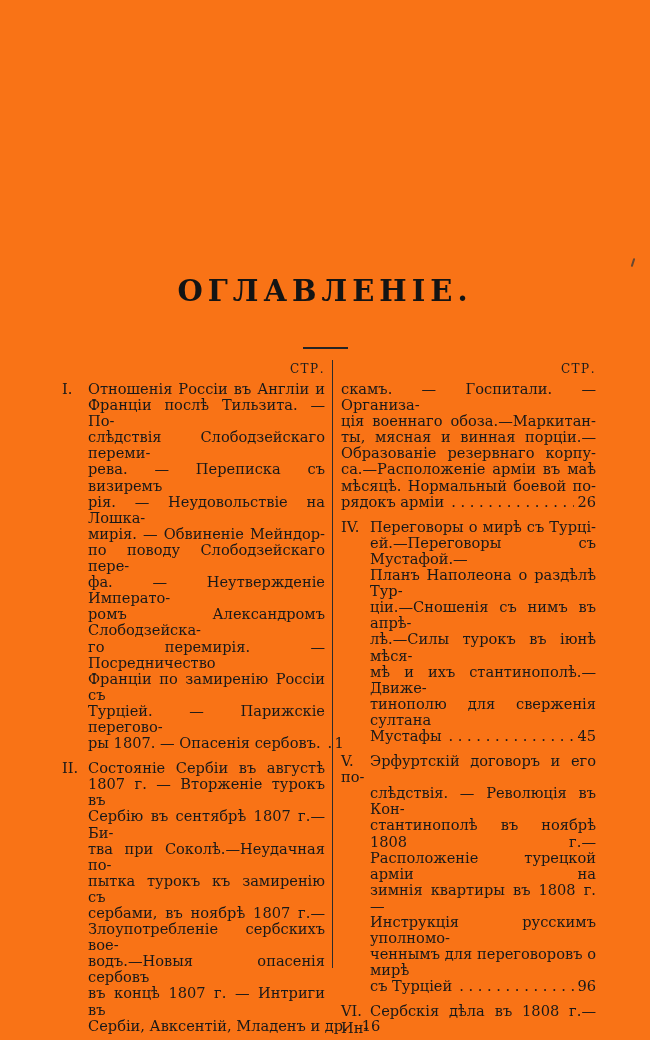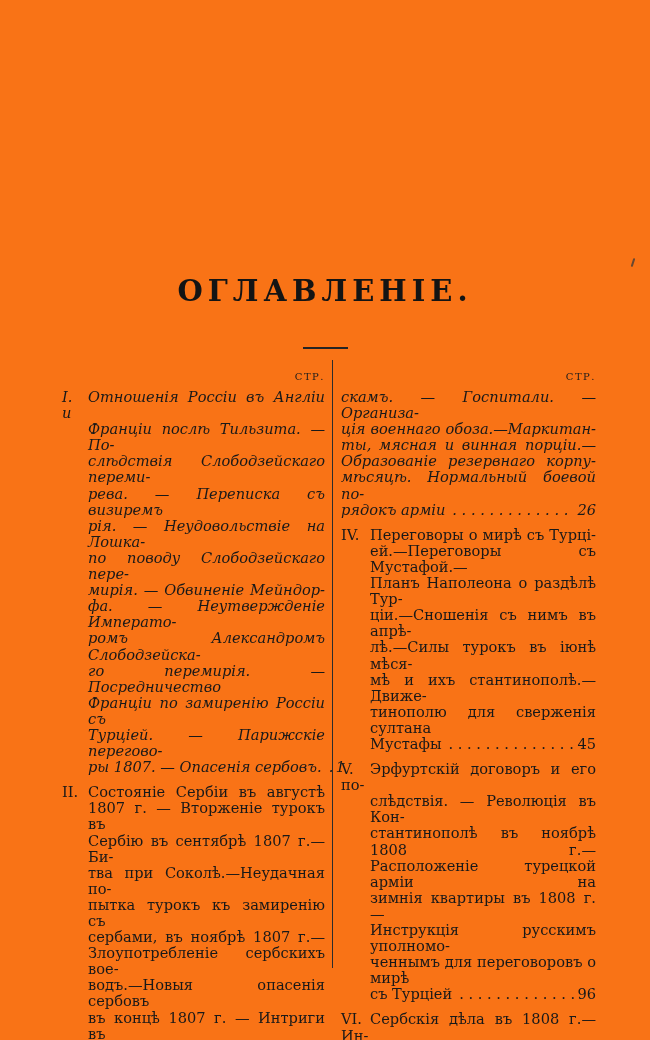--- a/index.html
+++ b/index.html
@@ -28,25 +28,25 @@
   }
   .columns{
     position:absolute;top:360px;left:62px;right:54px;
     display:flex;align-items:flex-start;
   }
   .col{min-width:0;}
   .col.left{width:263px;}
   .vdivider{width:1px;height:608px;background:#2c2c2c;margin-left:7px;flex:0 0 1px;}
   .col.right{flex:1;padding-left:8px;}
   .str{
-    font-size:10px;letter-spacing:1.5px;text-align:right;
-    height:14px;line-height:14px;margin:10px 0 5px 0;color:#1c1c1c;
+    font-size:12px;letter-spacing:1.5px;text-align:right;
+    height:14px;line-height:14px;margin:2px 0 5px 0;color:#1c1c1c;
   }
   .entry{margin-top:9px;}
-  .blocks > .entry:first-child{margin-top:0;font-style:italic;}
+  .blocks > .entry:first-child{margin-top:0;}
   .ln{
     font-size:14.6px;line-height:16.1px;
     text-align:justify;text-align-last:justify;
     color:#191919;
   }
   .col.left .ln{margin-left:26px;}
   .col.right .ln{margin-left:29px;}
   .col.left .entry .ln.first,.col.right .entry .ln.first{margin-left:0;}
   .entry.noind .ln{margin-left:0;}
   .numeral{display:inline-block;min-width:21px;text-align:right;margin-right:5px;}
@@ -71,22 +71,22 @@
   <div class="columns">
     <div class="col left">
       <div class="str">СТР.</div>
       <div class="blocks" id="left-blocks">
           <div class="entry">
             <div class="ln first"><span class="numeral">I.</span><span class="lntext">Отношенія Россіи въ Англіи и</span></div>
             <div class="ln">Франціи послѣ Тильзита. — По-</div>
             <div class="ln">слѣдствія Слободзейскаго переми-</div>
             <div class="ln">рева. — Переписка съ визиремъ</div>
             <div class="ln">рія. — Неудовольствіе на Лошка-</div>
+            <div class="ln">мирія. — Обвиненіе Мейндор-</div>
             <div class="ln">по поводу Слободзейскаго пере-</div>
-            <div class="ln">мирія. — Обвиненіе Мейндор-</div>
             <div class="ln">фа. — Неутвержденіе Императо-</div>
             <div class="ln">ромъ Александромъ Слободзейска-</div>
             <div class="ln">го перемирія. — Посредничество</div>
             <div class="ln">Франціи по замиренію Россіи съ</div>
             <div class="ln">Турціей. — Парижскіе перегово-</div>
             <div class="ln last">
               <span class="lt">ры 1807. — Опасенія сербовъ.</span>
               <span class="dots"></span>
               <span class="pg">1</span>
             </div>
@@ -111,20 +111,21 @@
     </div>
     <div class="vdivider"></div>
     <div class="col right">
       <div class="str">СТР.</div>
       <div class="blocks" id="right-blocks">
           <div class="entry noind">
             <div class="ln first">скамъ. — Госпитали. — Организа-</div>
             <div class="ln">ція военнаго обоза.—Маркитан-</div>
             <div class="ln">ты, мясная и винная порціи.—</div>
             <div class="ln">Образованіе резервнаго корпу-</div>
+            <div class="ln">са.—Расположеніе арміи въ маѣ</div>
             <div class="ln">мѣсяцѣ. Нормальный боевой по-</div>
             <div class="ln last">
               <span class="lt">рядокъ арміи</span>
               <span class="dots"></span>
               <span class="pg">26</span>
             </div>
           </div>
           <div class="entry">
             <div class="ln first"><span class="numeral">IV.</span><span class="lntext">Переговоры о мирѣ съ Турці-</span></div>
             <div class="ln">ей.—Переговоры съ Мустафой.—</div>

